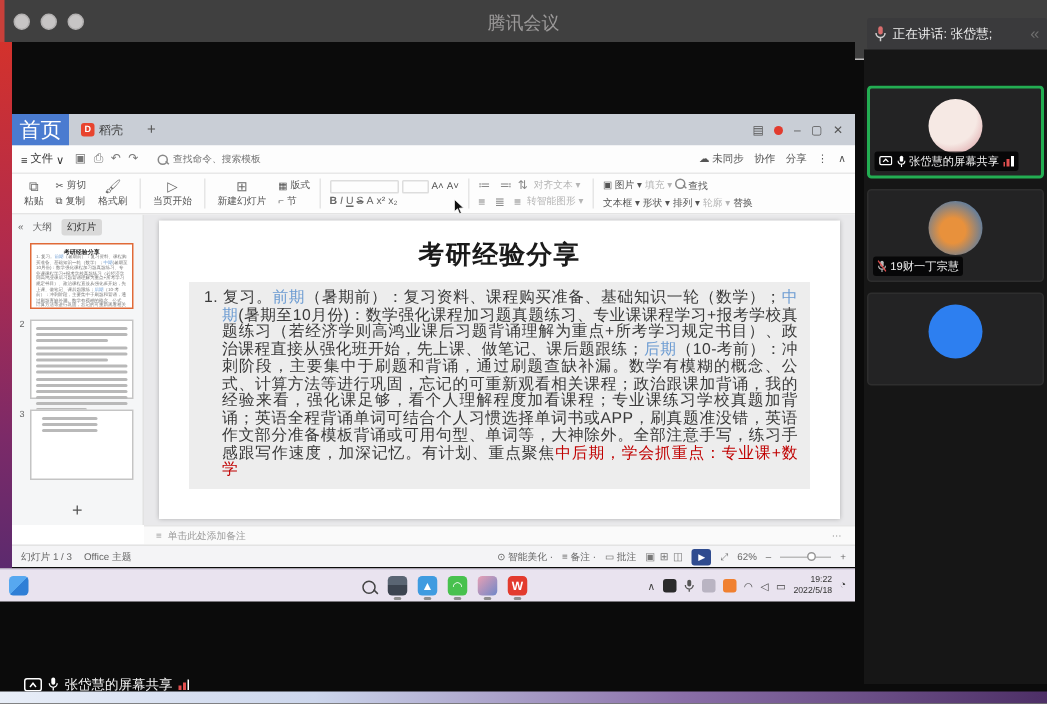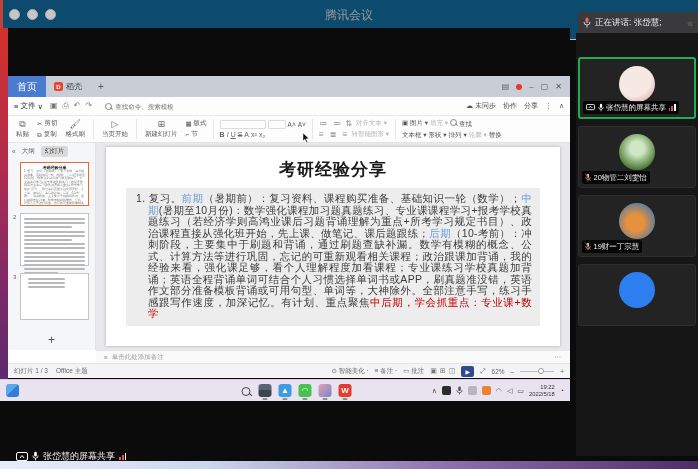--- a/index.html
+++ b/index.html
@@ -1,33 +1,33 @@
 <!DOCTYPE html>
 <html><head>
 <meta charset="utf-8">
 <style>
   * { margin:0; padding:0; box-sizing:border-box; }
   body { font-family:"Liberation Sans","DejaVu Sans",sans-serif; background:#333; }
   .screen { position:relative; width:698px; height:469px; background:#0b0b0b; overflow:hidden; font-family:"Liberation Sans","DejaVu Sans",sans-serif; }
 
   
-  .mac-bar { position:absolute; top:0; left:0; width:698px; height:40px; background:#0c4a6e; border-bottom:1px solid #bdbbbb; }
+  .mac-bar { position:absolute; top:0; left:0; width:698px; height:40px; background:#404040; border-bottom:1px solid #bdbbbb; }
   .lights { position:absolute; left:9px; top:9px; display:flex; gap:7px; }
   .light { width:11px; height:11px; border-radius:50%; background:#c7c5c5; border:1px solid #b2b0b0; }
   .mac-title { position:absolute; left:0; right:0; top:7px; text-align:center; font-size:12px; color:#9b9999; }
   .mac-red-sliver { position:absolute; left:0; top:0; width:3px; height:28px; background:#c8403a; }
 
   
   .shared { position:absolute; left:0; top:28px; width:570px; height:426px; background:#0b0b0b; }
   .wallpaper { position:absolute; left:0; top:0; width:8px; height:351px; background:linear-gradient(180deg,#d3322c 0%,#b02b4e 40%,#7c2a68 75%,#5c2a6e 100%); }
 
   
   .wps { position:absolute; left:8px; top:48px; width:562px; height:302px; background:#fff; display:flex; flex-direction:column; font-size:7px; color:#444; }
   .tabbar { height:21px; background:#c9ced6; display:flex; align-items:stretch; flex:none; }
-  .tab-home { width:38px; background:#4a7bd0; color:#fff; font-size:10px; display:flex; align-items:center; justify-content:center; }
+  .tab-home { width:38px; background:#4a7bd0; color:#fff; font-size:14px; display:flex; align-items:center; justify-content:center; }
   .tab { display:flex; align-items:center; gap:3px; padding:0 8px; font-size:8px; color:#3c3c3c; }
   .tab.active { background:#fdfdfd; }
   .sq-icon { width:9px; height:9px; border-radius:2px; color:#fff; font-size:6px; font-weight:bold; display:flex; align-items:center; justify-content:center; flex:none; }
   .docer-ic { background:#e8442e; }
   .ppt-ic { background:#ff7043; }
   .dot-modified { width:5px; height:5px; border-radius:50%; background:#e4b23c; }
   .tab-plus { display:flex; align-items:center; padding:0 8px; font-size:10px; color:#555; }
   .tabbar-spacer { flex:1; }
   .win-ctrls { display:flex; align-items:center; gap:7px; padding:0 8px; color:#555; font-size:8px; }
   .red-badge { width:6px; height:6px; border-radius:50%; background:#e23b2e; }
@@ -435,31 +435,20 @@
           </svg>
         <span class="name-text">张岱慧的屏幕共享</span>
         <span class="sig">
             <i></i>
             <i></i>
             <i></i>
           </span>
       </div>
     </div>
     <div class="tile">
-      <div class="avatar av3"></div>
-      <div class="name-tag">
-        <svg class="micline" width="6" height="9" viewBox="0 0 8 11">
-            <rect x="2.5" y="0.5" width="3" height="5.5" rx="1.5" fill="#bbb"></rect>
-            <path d="M1,5 a3,3 0 0 0 6,0 M4,8 L4,10.5" stroke="#bbb" stroke-width="1" fill="none"></path>
-            <path d="M0.5,0.5 L7.5,10" stroke="#e04f4f" stroke-width="1.2"></path>
-          </svg>
-        <span class="name-text">20物管二刘雯怡</span>
-      </div>
-    </div>
-    <div class="tile">
       <div class="avatar av4"></div>
       <div class="name-tag">
         <svg class="micline" width="6" height="9" viewBox="0 0 8 11">
             <rect x="2.5" y="0.5" width="3" height="5.5" rx="1.5" fill="#bbb"></rect>
             <path d="M1,5 a3,3 0 0 0 6,0 M4,8 L4,10.5" stroke="#bbb" stroke-width="1" fill="none"></path>
             <path d="M0.5,0.5 L7.5,10" stroke="#e04f4f" stroke-width="1.2"></path>
           </svg>
         <span class="name-text">19财一丁宗慧</span>
       </div>
     </div>

